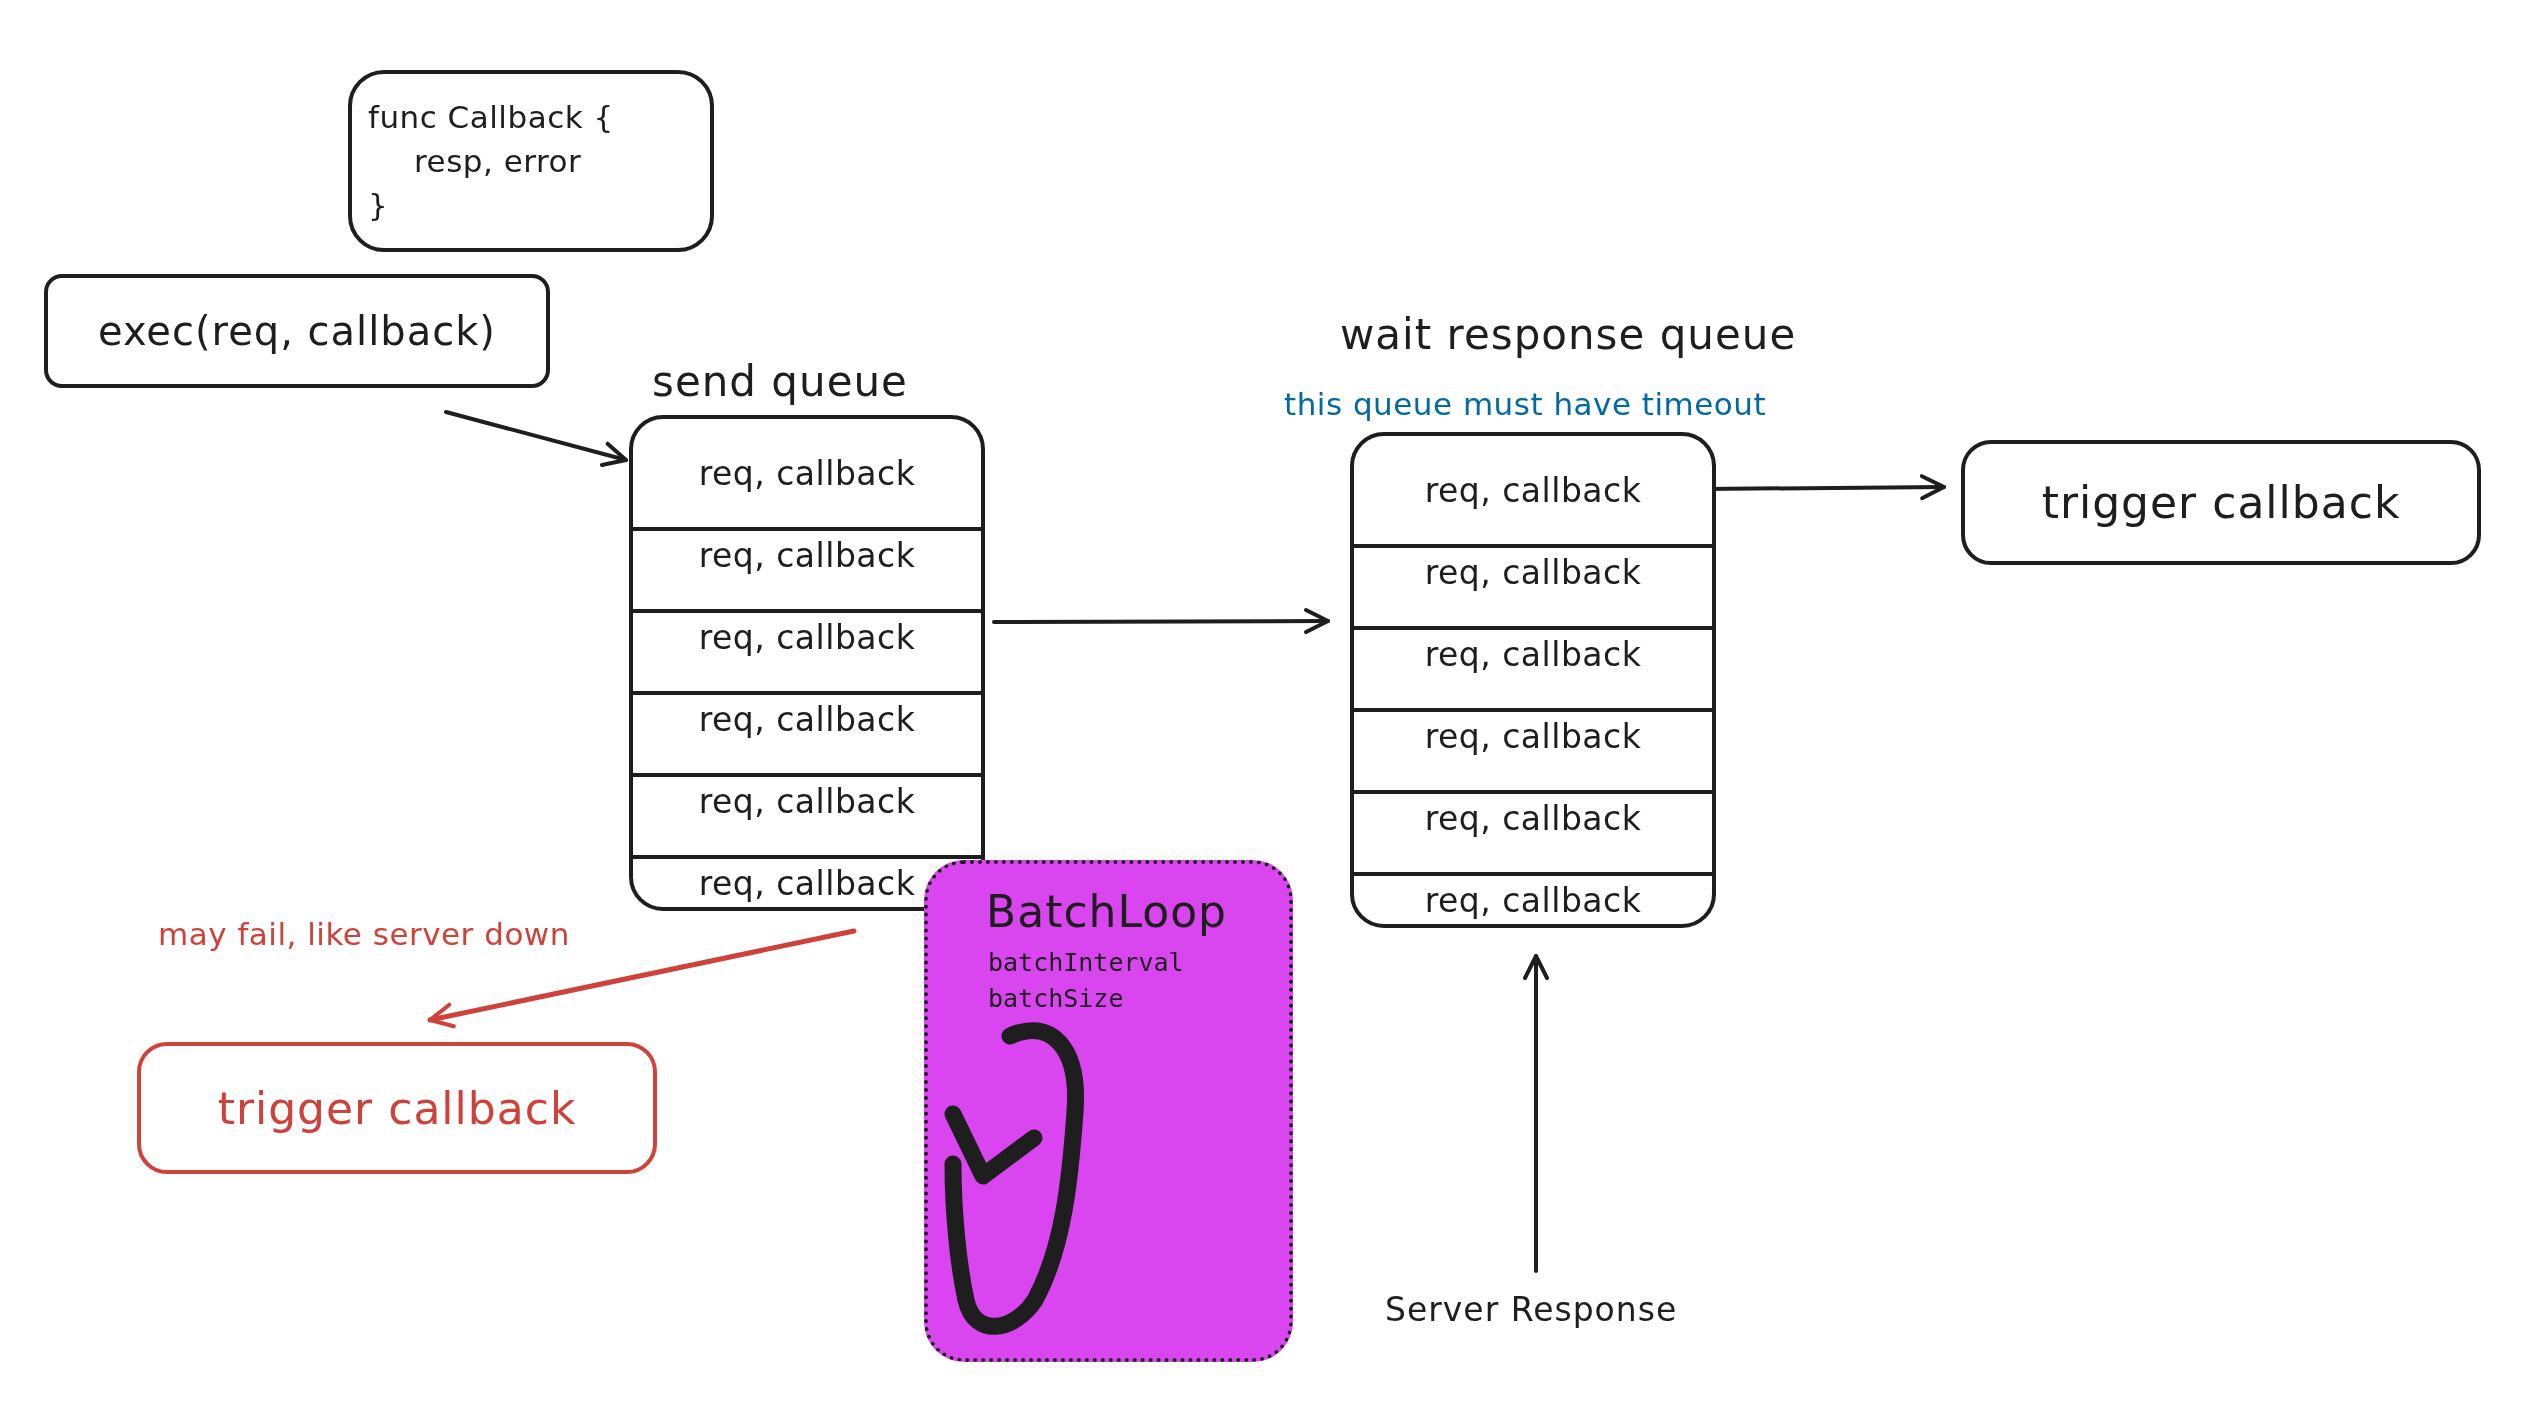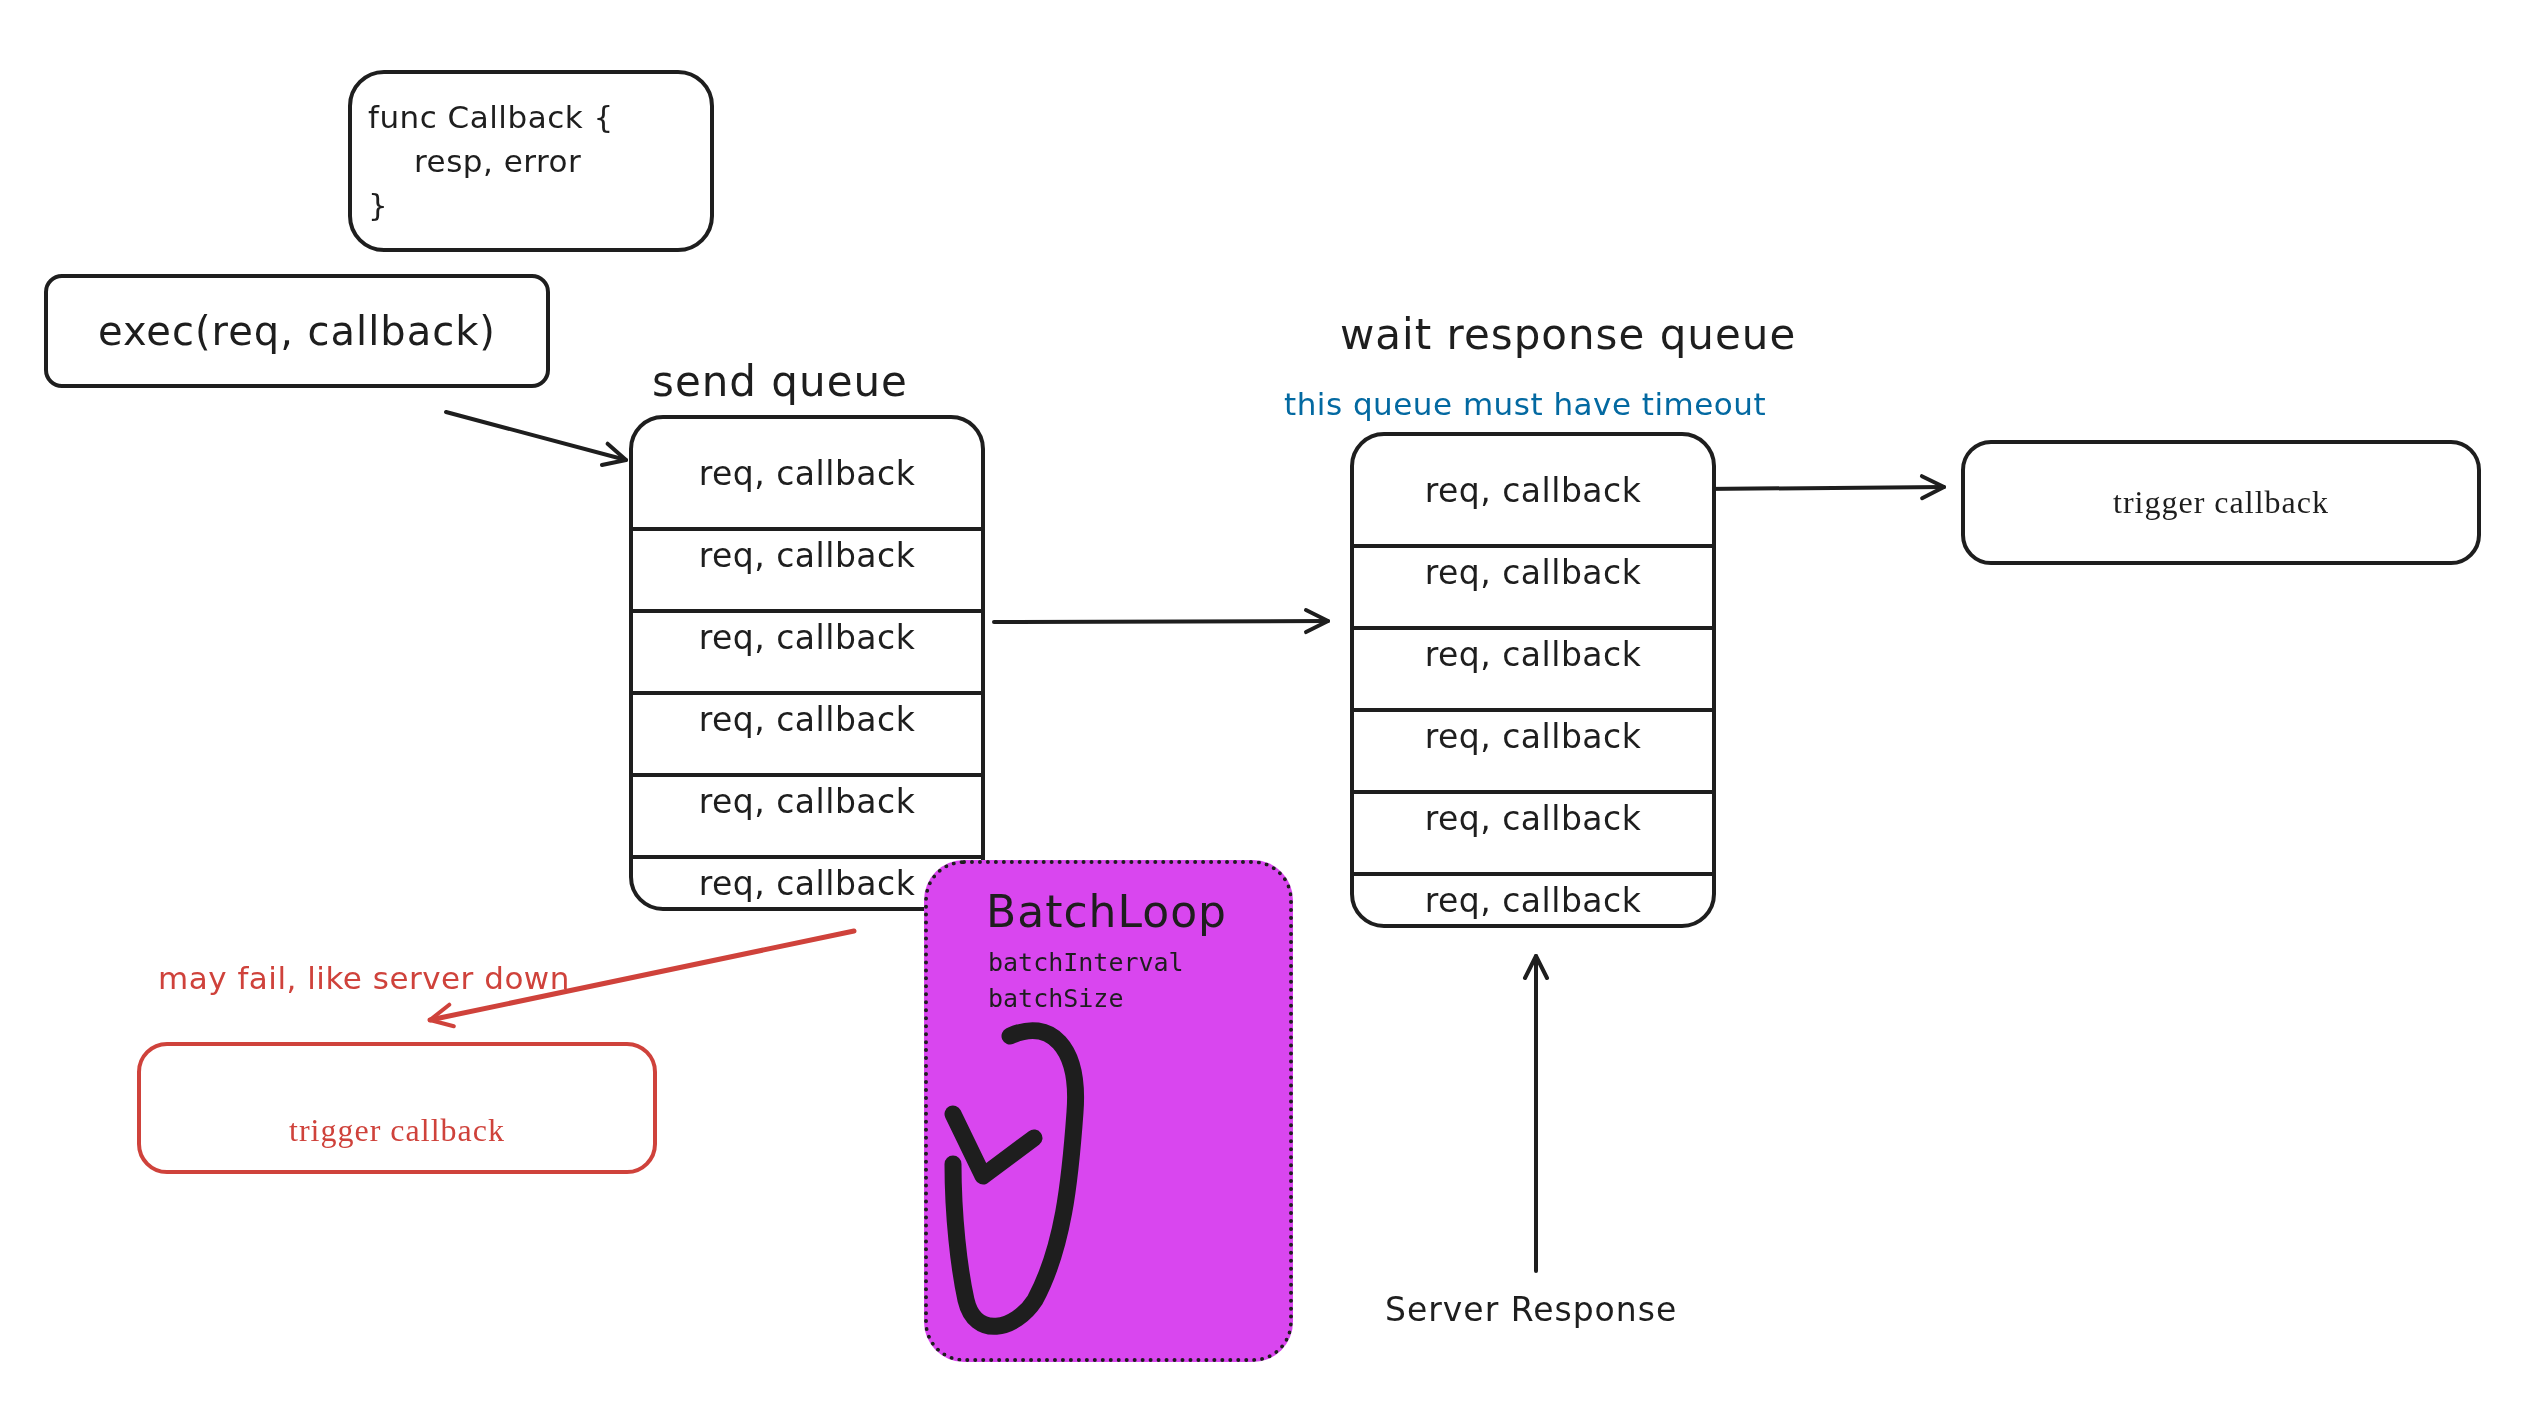--- a/index.html
+++ b/index.html
@@ -22,23 +22,23 @@
   .queue{
     position:absolute;border:4px solid #1e1e1e;border-radius:34px;background:#ffffff;
     display:flex;flex-direction:column;box-sizing:border-box;overflow:hidden;
   }
   .send-queue{left:629px;top:415px;width:356px;height:496px;}
   .wait-queue{left:1350px;top:432px;width:366px;height:496px;}
   .qrow{flex:1;display:flex;align-items:center;justify-content:center;
     border-top:4px solid #1e1e1e;font-size:33px;letter-spacing:.5px;margin-top:30px;}
   .qrow:first-child{border-top:none;}
   .trigger-box{left:1961px;top:440px;width:520px;height:125px;border-radius:30px;}
-  .trigger-box span{font-size:32px;letter-spacing:1px;font-family:Liberation Serif, serif;}
+  .trigger-box span{font-size:44px;letter-spacing:1px;}
   .trigger-box.red{left:137px;top:1042px;width:520px;height:132px;border-color:#cf423b;}
-  .red-text{color:#cf423b;margin-top:44px;}
+  .red-text{color:#cf423b;}
   .green-text{color:#0369a1;}
   .batch-box{
     position:absolute;left:924px;top:860px;width:369px;height:502px;box-sizing:border-box;
     border:4px dotted #1e1e1e;border-radius:40px;background:#d946ef;
   }
   .batch-title{position:absolute;left:58px;top:22px;font-size:44px;letter-spacing:1px;}
   .batch-param{position:absolute;left:60px;font-family:"DejaVu Sans Mono",monospace;
     font-size:25px;letter-spacing:0;}
   .batch-param.p0{top:84px;}
   .batch-param.p1{top:120px;}

